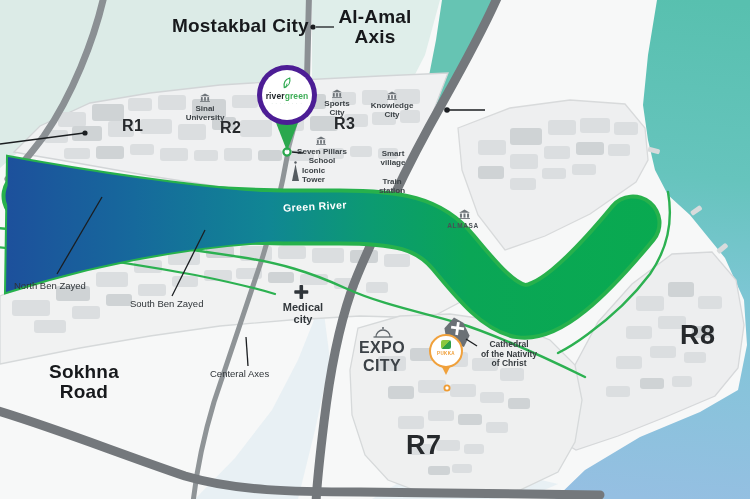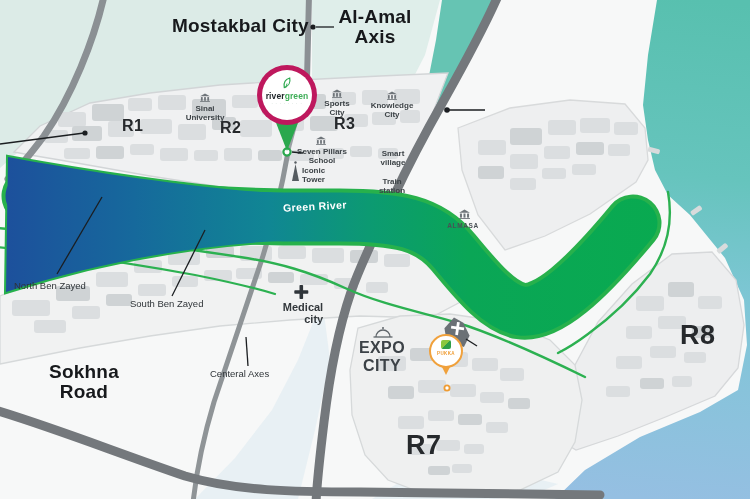--- a/index.html
+++ b/index.html
@@ -9,30 +9,30 @@
   .lbl{position:absolute;z-index:6;color:#2e3337;white-space:pre-line;line-height:1.12;}
   .ctr{transform:translateX(-50%);text-align:center;}
   .big{font-weight:700;font-size:19px;color:#17191c;line-height:1.07;letter-spacing:.2px;}
   .district{font-weight:700;font-size:16px;color:#26292c;letter-spacing:.5px;}
   .district.lg{font-size:27px;}
   .small{font-size:8px;font-weight:700;color:#3d4347;line-height:1.18;}
   .roadlbl{font-size:9.5px;font-weight:400;color:#2f3438;}
   .ring{font-weight:700;font-size:15px;color:#17191c;line-height:1.1;}
   .river-lbl{font-size:10.5px;font-weight:600;color:#ffffff;letter-spacing:.4px;transform:rotate(-3deg);}
   .tinycaps{font-size:6.5px;font-weight:700;letter-spacing:.6px;color:#4a5055;}
-  .med{font-size:11px;font-weight:600;color:#33383c;text-align:right;}
+  .med{font-size:11px;font-weight:600;color:#33383c;}
   .expo{font-size:16px;font-weight:700;letter-spacing:.4px;color:#3c4247;}
   .cath{font-size:8.5px;font-weight:700;color:#363b3f;}
   .rot-left{transform:rotate(66deg);transform-origin:left top;font-weight:700;font-size:15px;color:#17191c;}
   
   .rg-pin{position:absolute;left:257px;top:65px;width:60px;height:60px;z-index:7;}
   .rg-tail{position:absolute;left:16px;top:50px;width:0;height:0;
            border-left:14px solid transparent;border-right:14px solid transparent;
            border-top:36px solid #2aa84d;}
-  .rg-circle{position:absolute;inset:0;background:#be185d;border-radius:50%;}
+  .rg-circle{position:absolute;inset:0;background:#4c1d95;border-radius:50%;}
   .rg-inner{position:absolute;inset:5px;background:#fff;border-radius:50%;
             display:flex;flex-direction:column;align-items:center;padding-top:7px;box-sizing:border-box;}
   .rg-name{font-size:8.5px;font-weight:700;color:#20262a;letter-spacing:.1px;margin-top:1px;}
   .rg-name .grn{color:#3fae58;font-weight:600;}
   .rg-tag{font-size:3.5px;color:#8fae9b;letter-spacing:1px;margin-top:1px;}
   
   .pk-pin{position:absolute;left:429px;top:334px;width:34px;height:34px;z-index:7;}
   .pk-tail{position:absolute;left:10px;top:27px;width:0;height:0;
            border-left:7px solid transparent;border-right:7px solid transparent;
            border-top:14px solid #f0a13c;}
@@ -295,20 +295,23 @@
 Tower</div>
   <div class="lbl small ctr" style="left:393px;top:149px">Smart
 village</div>
   <div class="lbl small ctr" style="left:392px;top:177px">Train
 station</div>
   <div class="lbl tinycaps ctr" style="left:463px;top:222px">ALMASA</div>
   <div class="lbl med ctr" style="left:303px;top:301px">Medical
 city</div>
   <div class="lbl expo ctr" style="left:382px;top:339px">EXPO
 CITY</div>
+  <div class="lbl cath ctr" style="left:509px;top:340px">Cathedral
+of the Nativity
+of Christ</div>
 
   <div class="rg-pin">
     <div class="rg-tail"></div>
     <div class="rg-circle">
       <div class="rg-inner">
         <svg width="10" height="13" viewBox="0 0 11 14">
           <path d="M8.5,1 C3.5,2.5 1.5,6.5 2.5,11.5 C7.5,10 9.5,5.5 8.5,1 Z" fill="none" stroke="#2aa84d" stroke-width="1.3"></path>
           <path d="M5.5,7 L4,12" stroke="#2aa84d" stroke-width="1" fill="none"></path>
         </svg>
         <div class="rg-name"><span>river</span><span class="grn">green</span></div>

